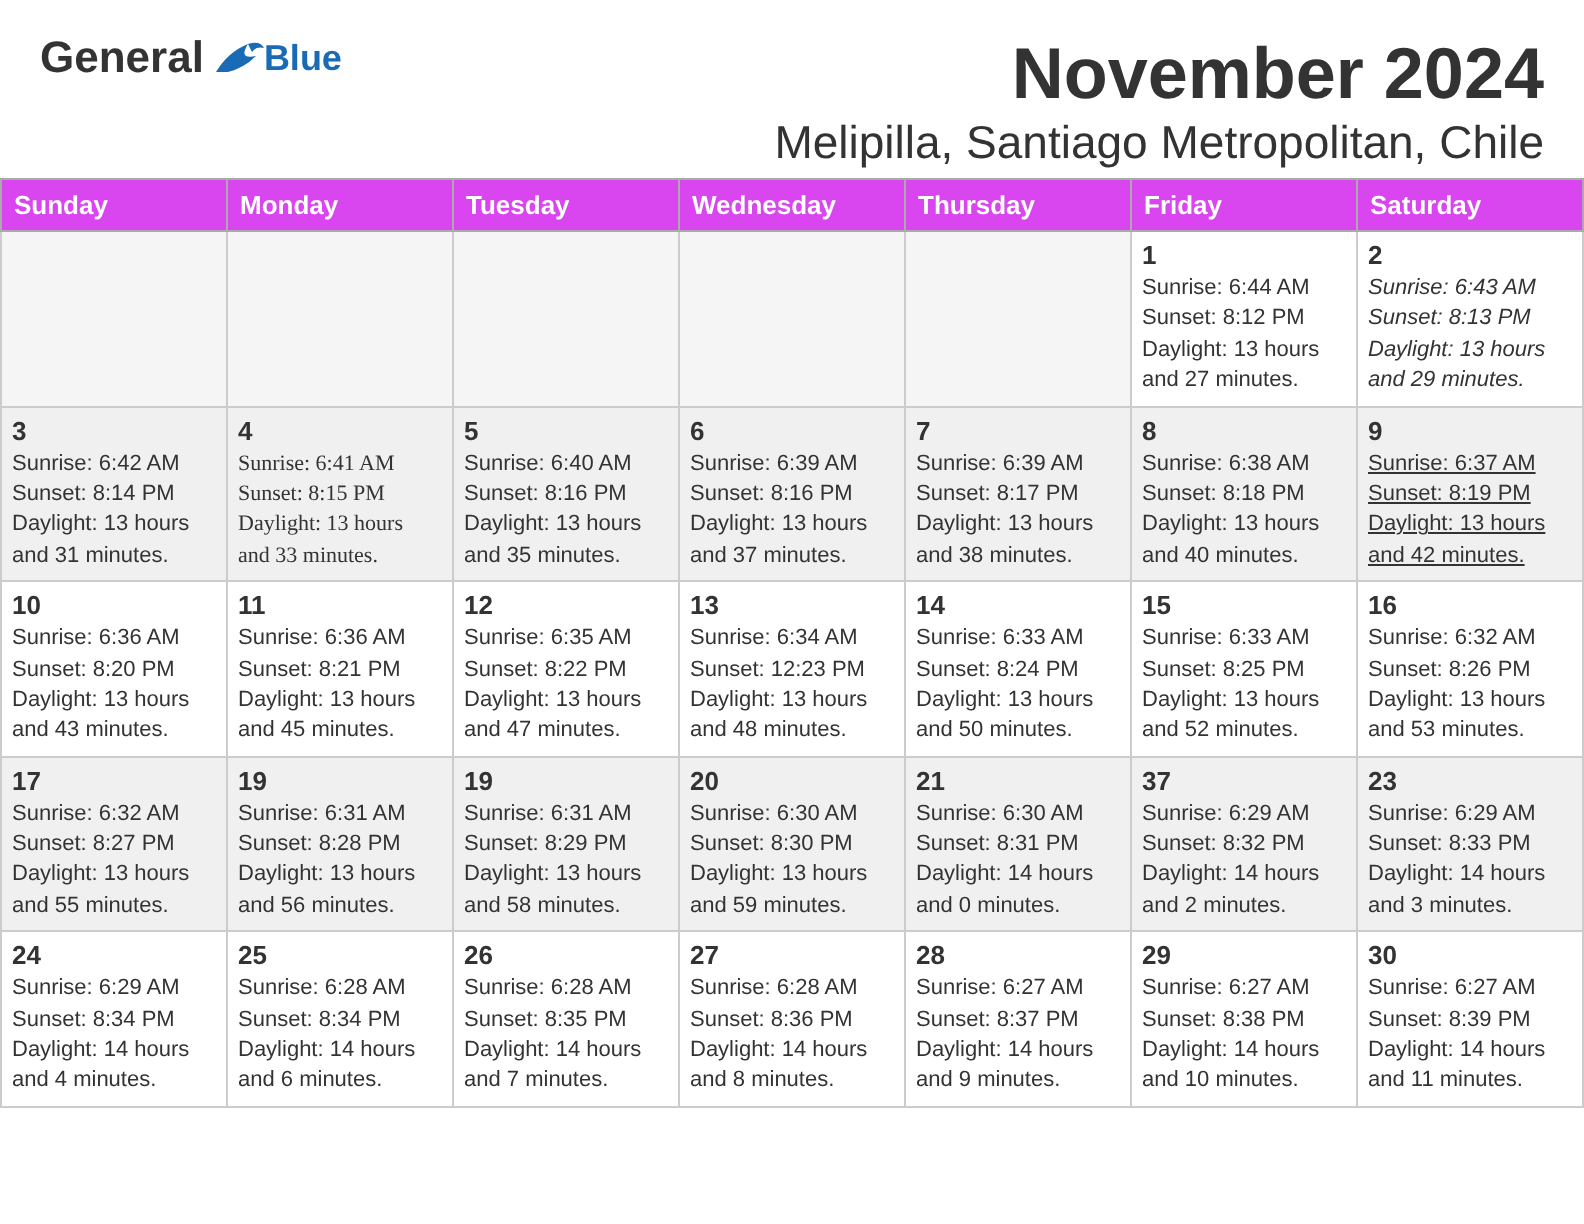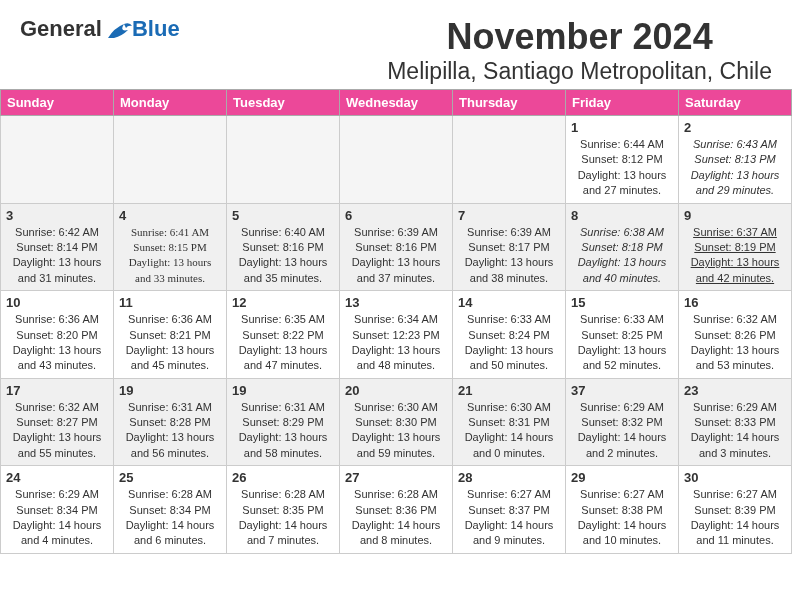--- a/index.html
+++ b/index.html
@@ -1,32 +1,32 @@
 <!DOCTYPE html>
 <html><head>
   <meta charset="utf-8">
   <style>
     * { box-sizing: border-box; margin: 0; padding: 0; }
     body { font-family: Arial, sans-serif; background: #fff; width: 792px; min-height: 612px; }
     .header { padding: 16px 20px 4px 20px; display: flex; align-items: flex-start; justify-content: space-between; }
     .logo { display: flex; flex-direction: column; }
-    .logo-top { display: flex; align-items: flex-end; }
+    .logo-top { display: flex; align-items: center; }
     .logo-text-general { font-size: 22px; font-weight: bold; color: #333; }
-    .logo-text-blue { font-size: 22px; font-weight: bold; color: #1a6bb5; }
+    .logo-text-blue { font-size: 18px; font-weight: bold; color: #1a6bb5; }
     .logo-icon { width: 28px; height: 22px; margin-left: 2px; }
-    .title-area { text-align: center; }
+    .title-area { text-align: right; }
     .month-title { font-size: 36px; font-weight: bold; color: #333; }
     .location-title { font-size: 23px; color: #333; font-weight: normal; }
     .calendar { width: 100%; border-collapse: collapse; margin: 0; }
-    .calendar th { background: #ec4899; color: #fff; text-align: left; padding: 5px 6px; font-size: 13px; border: 1px solid #aaa; }
+    .calendar th { background: #d946ef; color: #fff; text-align: left; padding: 5px 6px; font-size: 13px; border: 1px solid #aaa; }
     .calendar td { border: 1px solid #ccc; vertical-align: top; padding: 4px 5px; font-size: 11px; color: #333; background: #fff; min-height: 80px; width: 113px; }
     .calendar td.empty { background: #f5f5f5; }
     .calendar tr.shaded td { background: #f0f0f0; }
     .day-num { font-size: 13px; font-weight: bold; margin-bottom: 2px; }
-    .day-info { font-size: 11px; line-height: 1.4; text-align: center; }
+    .day-info { font-size: 11px; line-height: 1.4; }
     .table-wrap { padding: 0 0 0 0; }
   </style>
 </head>
 <body>
 
 <div class="header">
   <div class="logo">
     <div class="logo-top">
       <span class="logo-text-general">General</span>
       <svg class="logo-icon" viewBox="0 0 28 22" xmlns="http://www.w3.org/2000/svg">
@@ -108,21 +108,21 @@
           </td>
           <td>
             <div class="day-num">7</div>
             <div class="day-info" style="white-space: pre-line;">Sunrise: 6:39 AM
 Sunset: 8:17 PM
 Daylight: 13 hours
 and 38 minutes.</div>
           </td>
           <td>
             <div class="day-num">8</div>
-            <div class="day-info" style="white-space: pre-line; font-style: italic;">Sunrise: 6:38 AM
+            <div class="day-info" style="white-space: pre-line;">Sunrise: 6:38 AM
 Sunset: 8:18 PM
 Daylight: 13 hours
 and 40 minutes.</div>
           </td>
           <td>
             <div class="day-num">9</div>
             <div class="day-info" style="white-space: pre-line; text-decoration: underline;">Sunrise: 6:37 AM
 Sunset: 8:19 PM
 Daylight: 13 hours
 and 42 minutes.</div>

